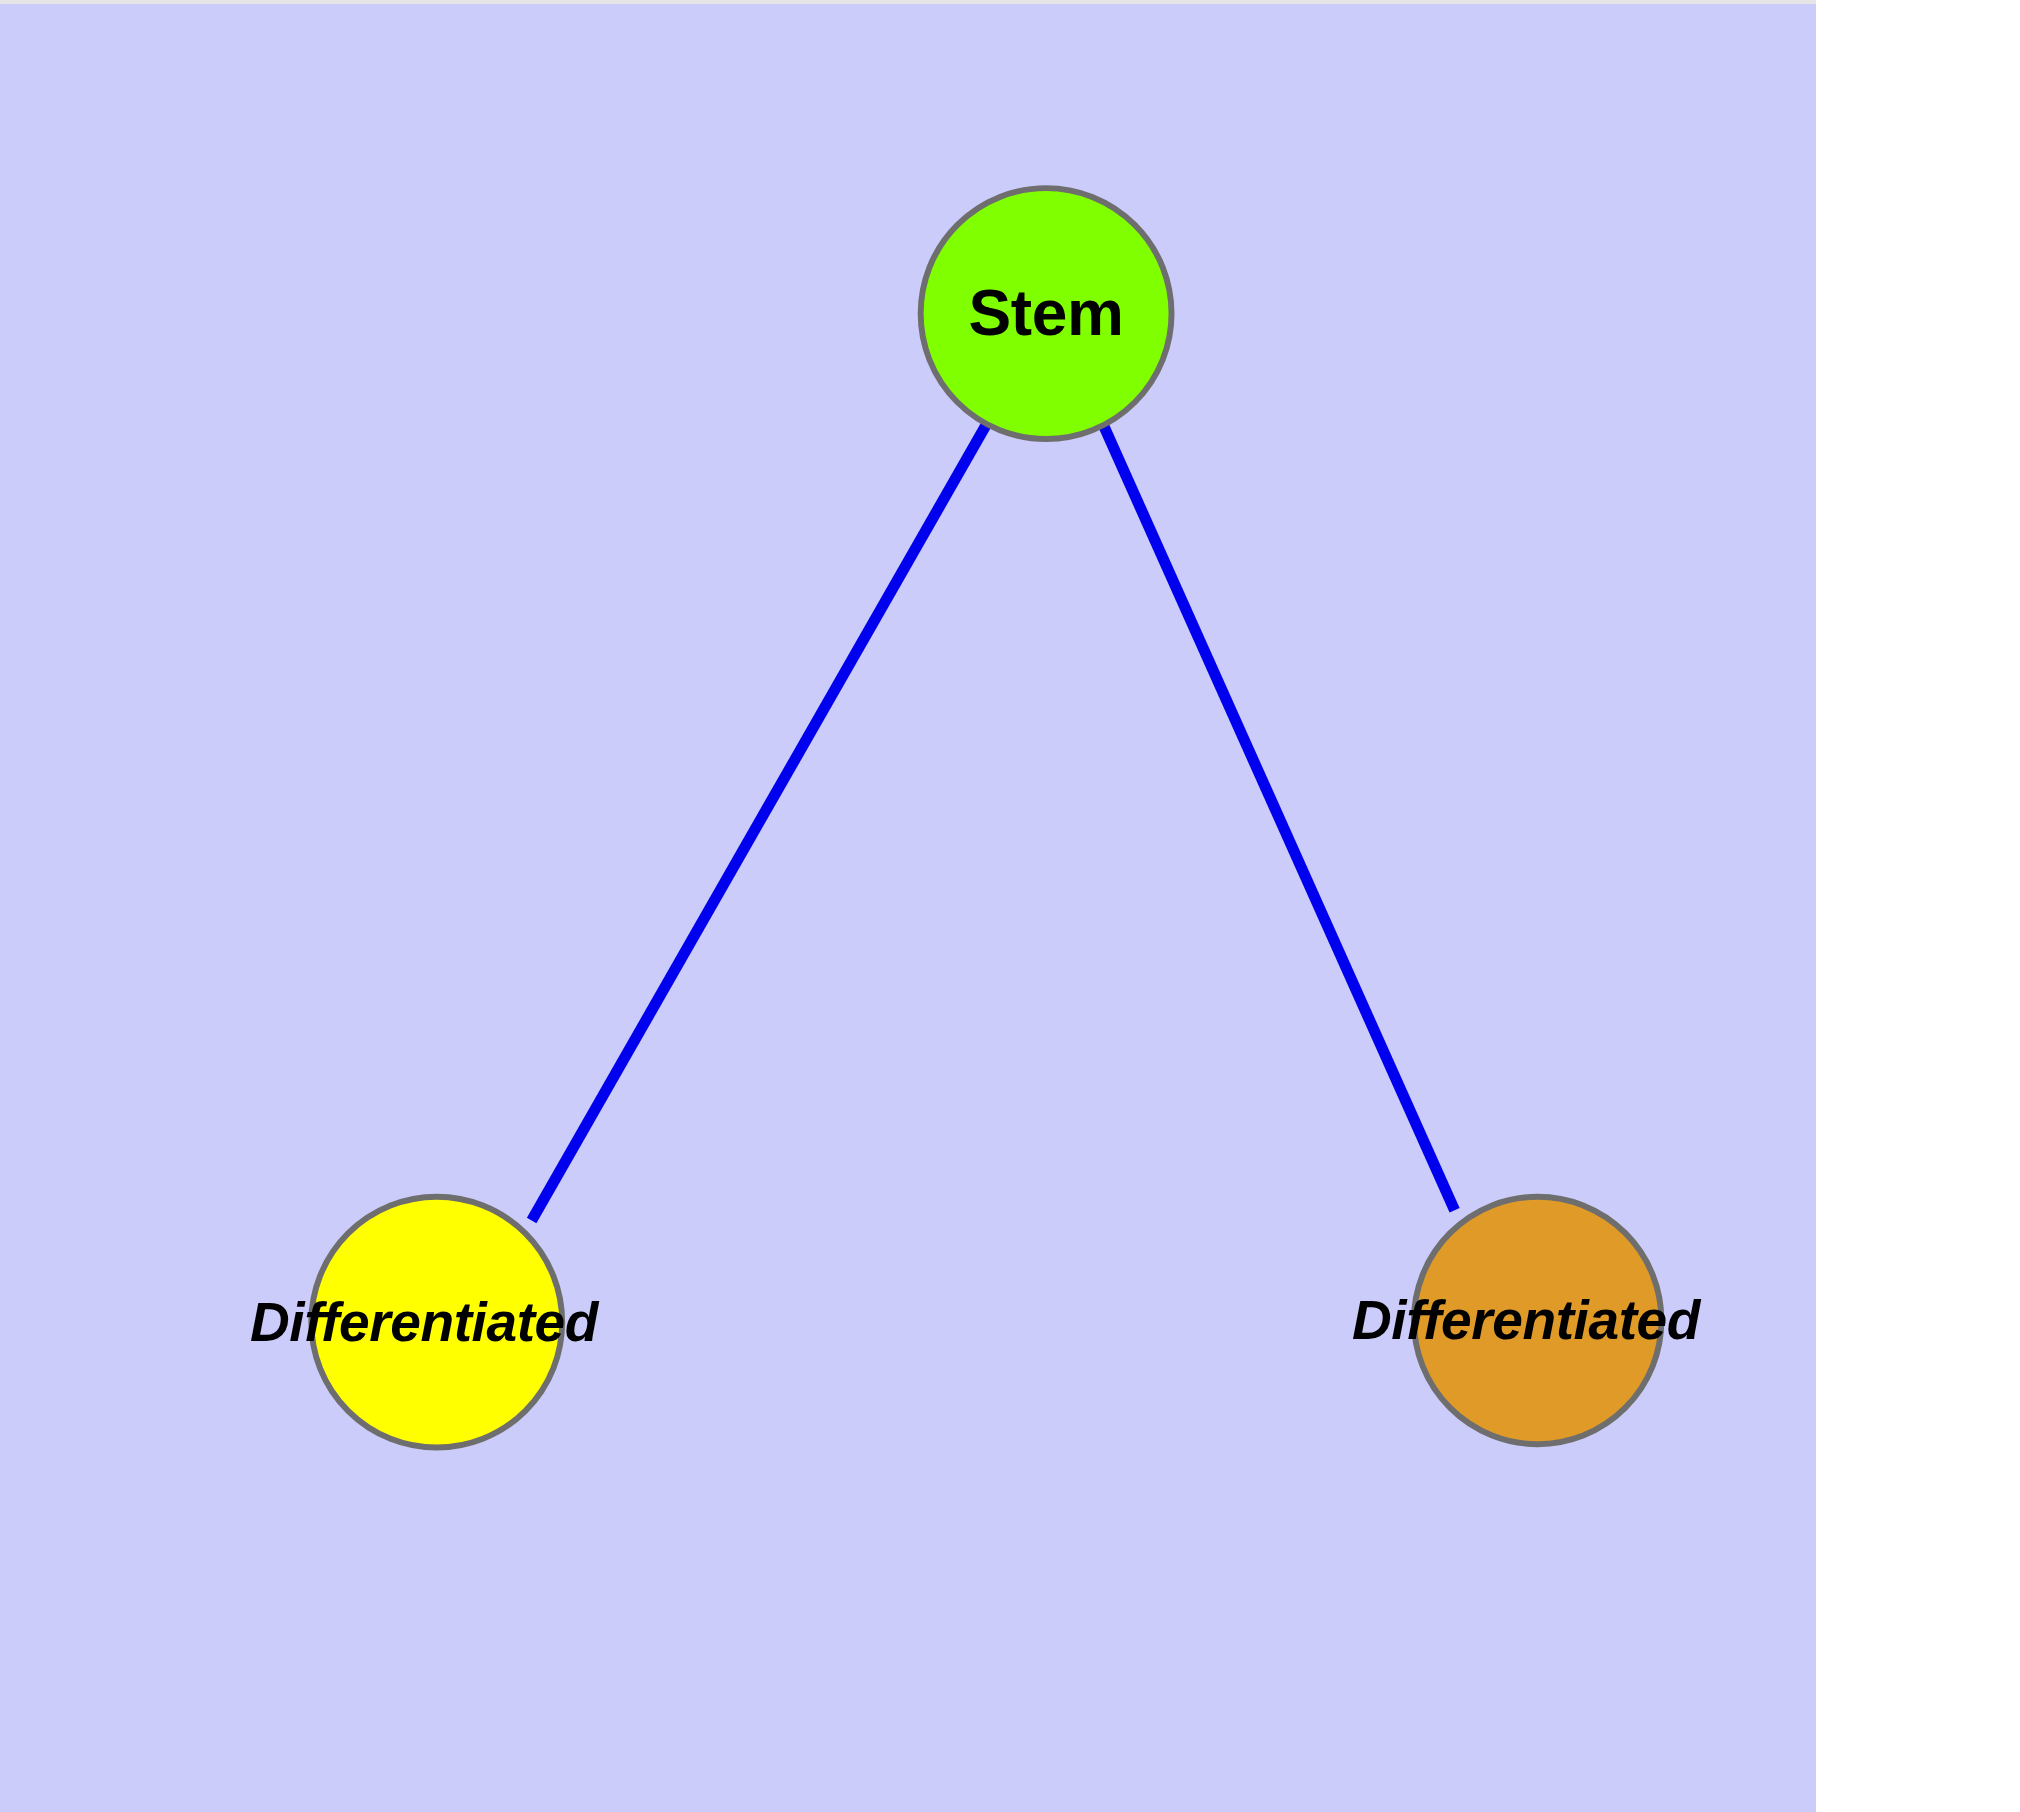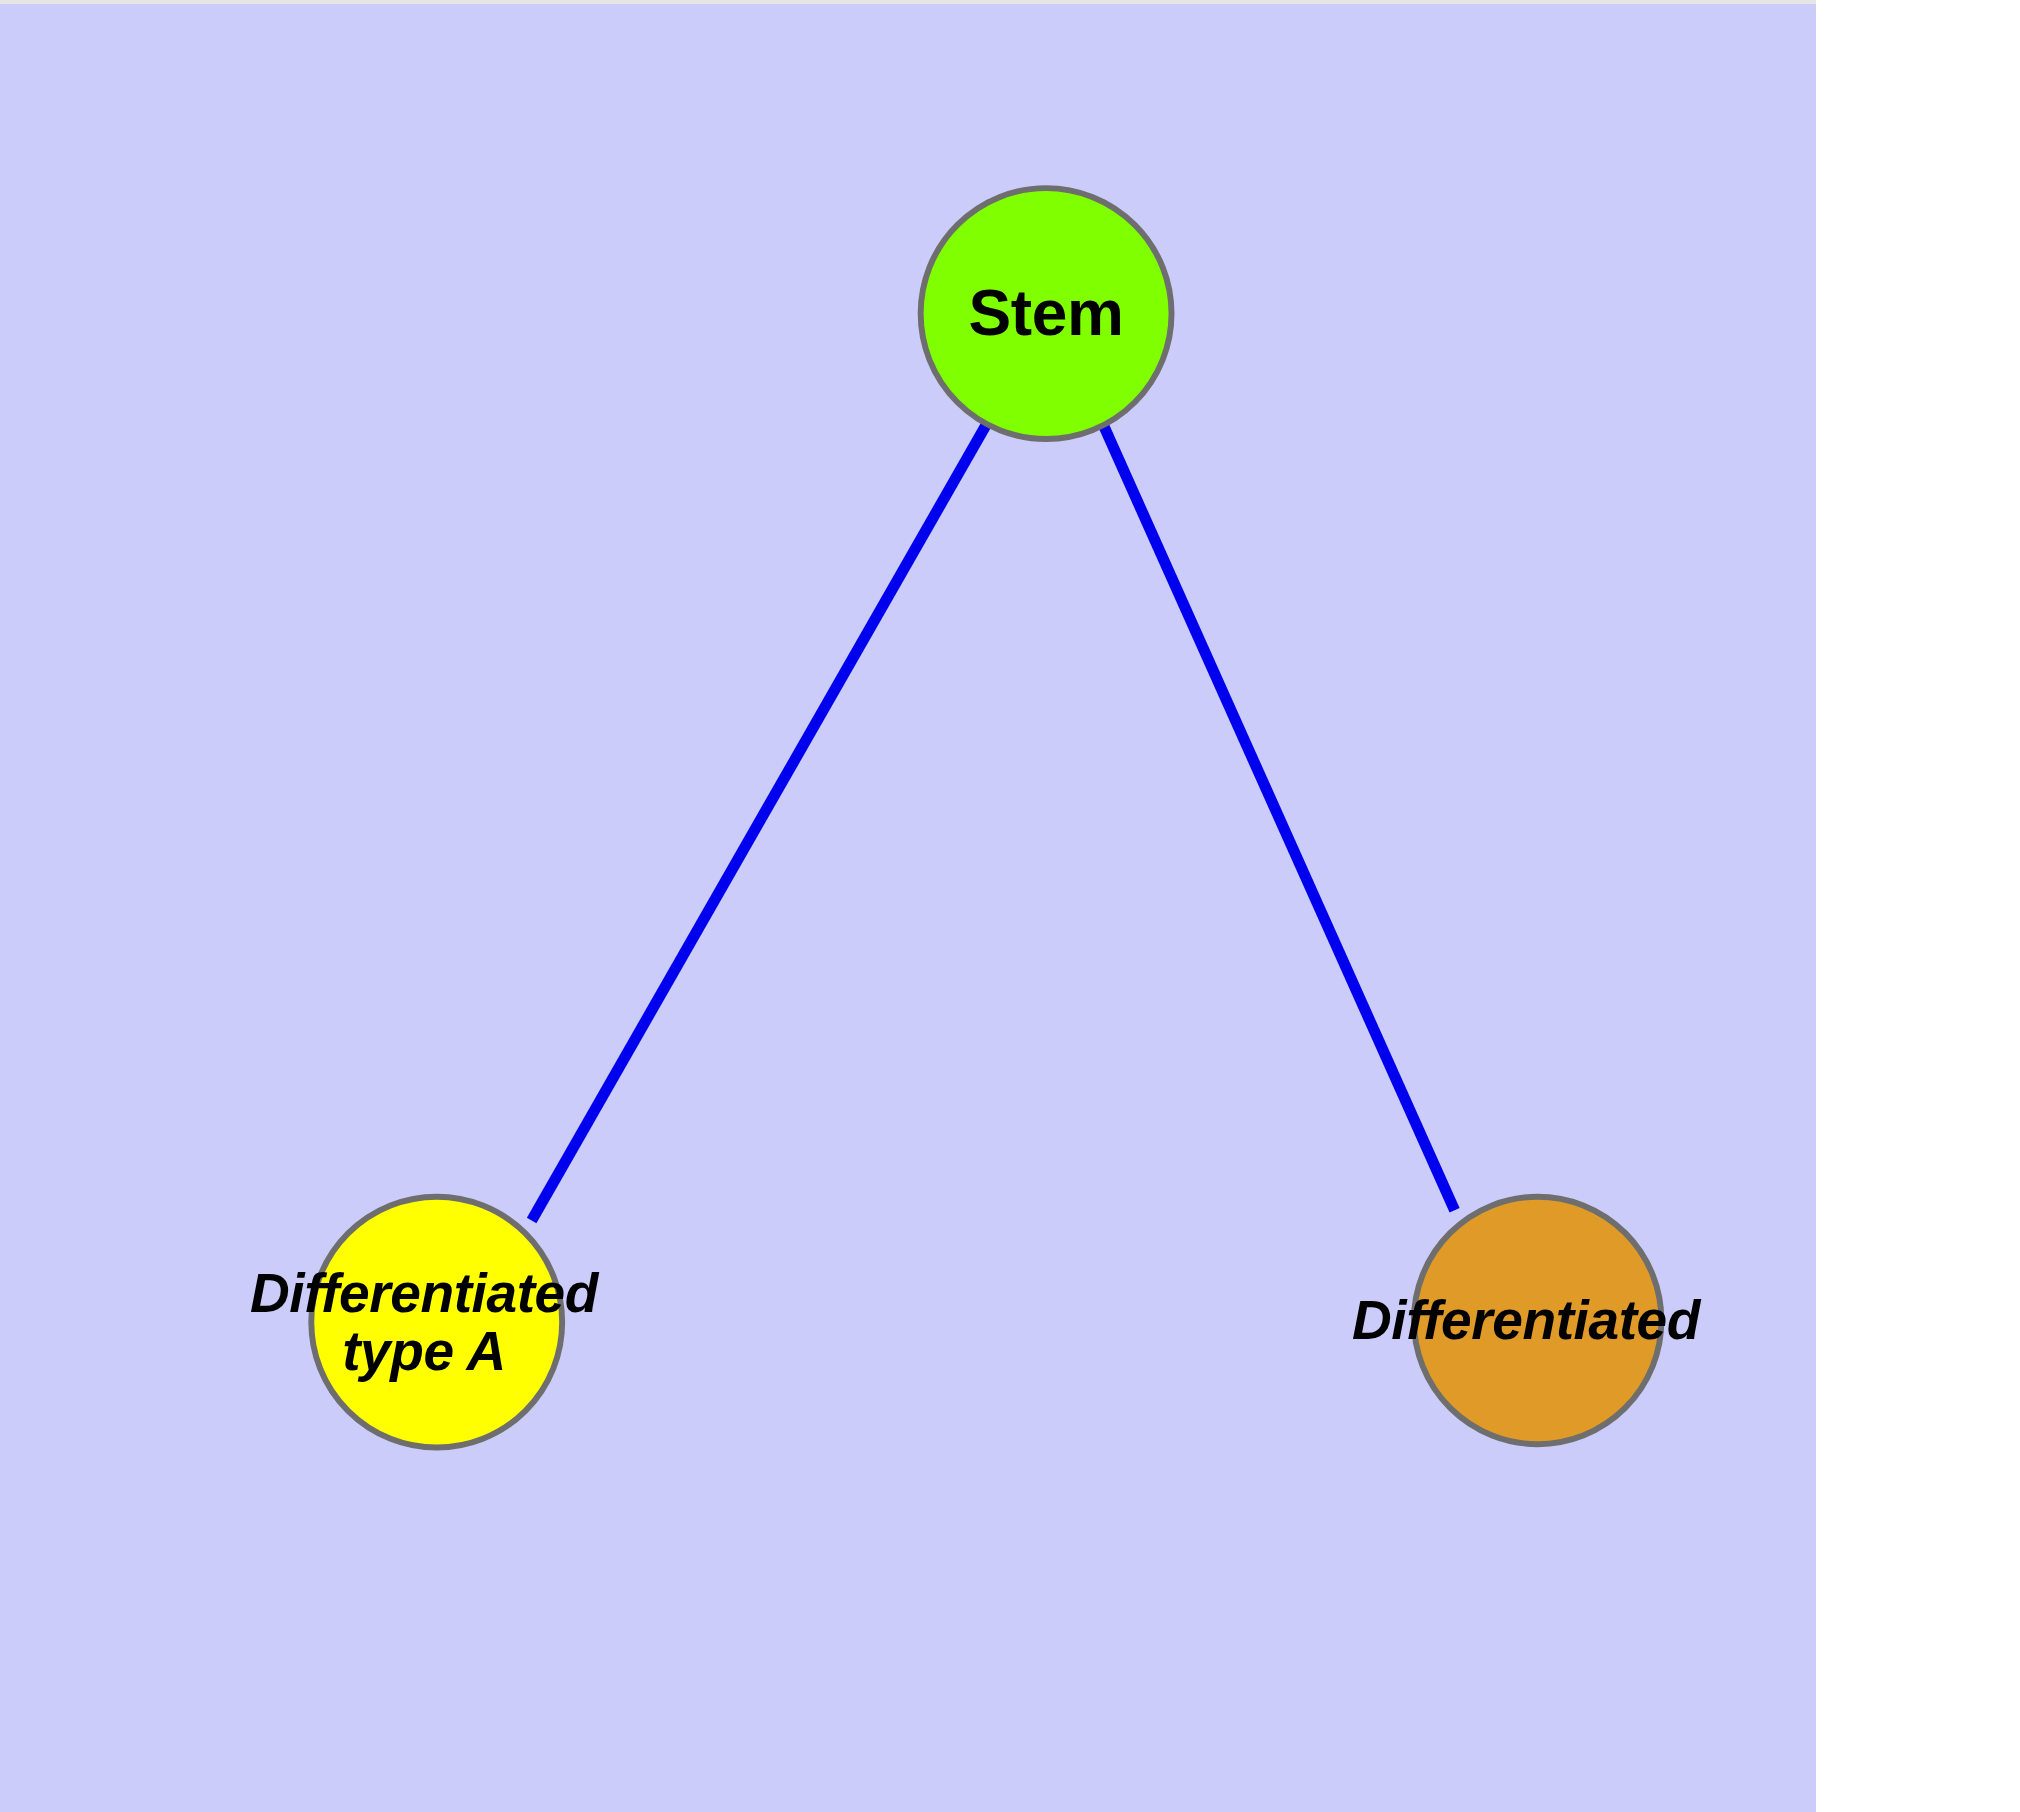--- a/index.html
+++ b/index.html
@@ -69,21 +69,20 @@
         <circle cx="1814" cy="1558" r="146" fill="#e09a28" stroke="#6e6e6e" stroke-width="7"></circle>
       </g>
   </svg>
 
   <div class="node-label label-stem" style="left:1046px; top:314px; transform:translate(-50%,-50%);">
     <span>Stem</span>
   </div>
 
   <div class="node-label label-diff" style="left:424px; top:1322px; transform:translate(-50%,-50%);">
     <div>Differentiated</div>
-    <div>type A</div>
   </div>
 
   <div class="node-label label-diff" style="left:1526px; top:1320px; transform:translate(-50%,-50%);">
     <div>Differentiated</div>
   </div>
 
 </div>
 
 
 </body></html>

